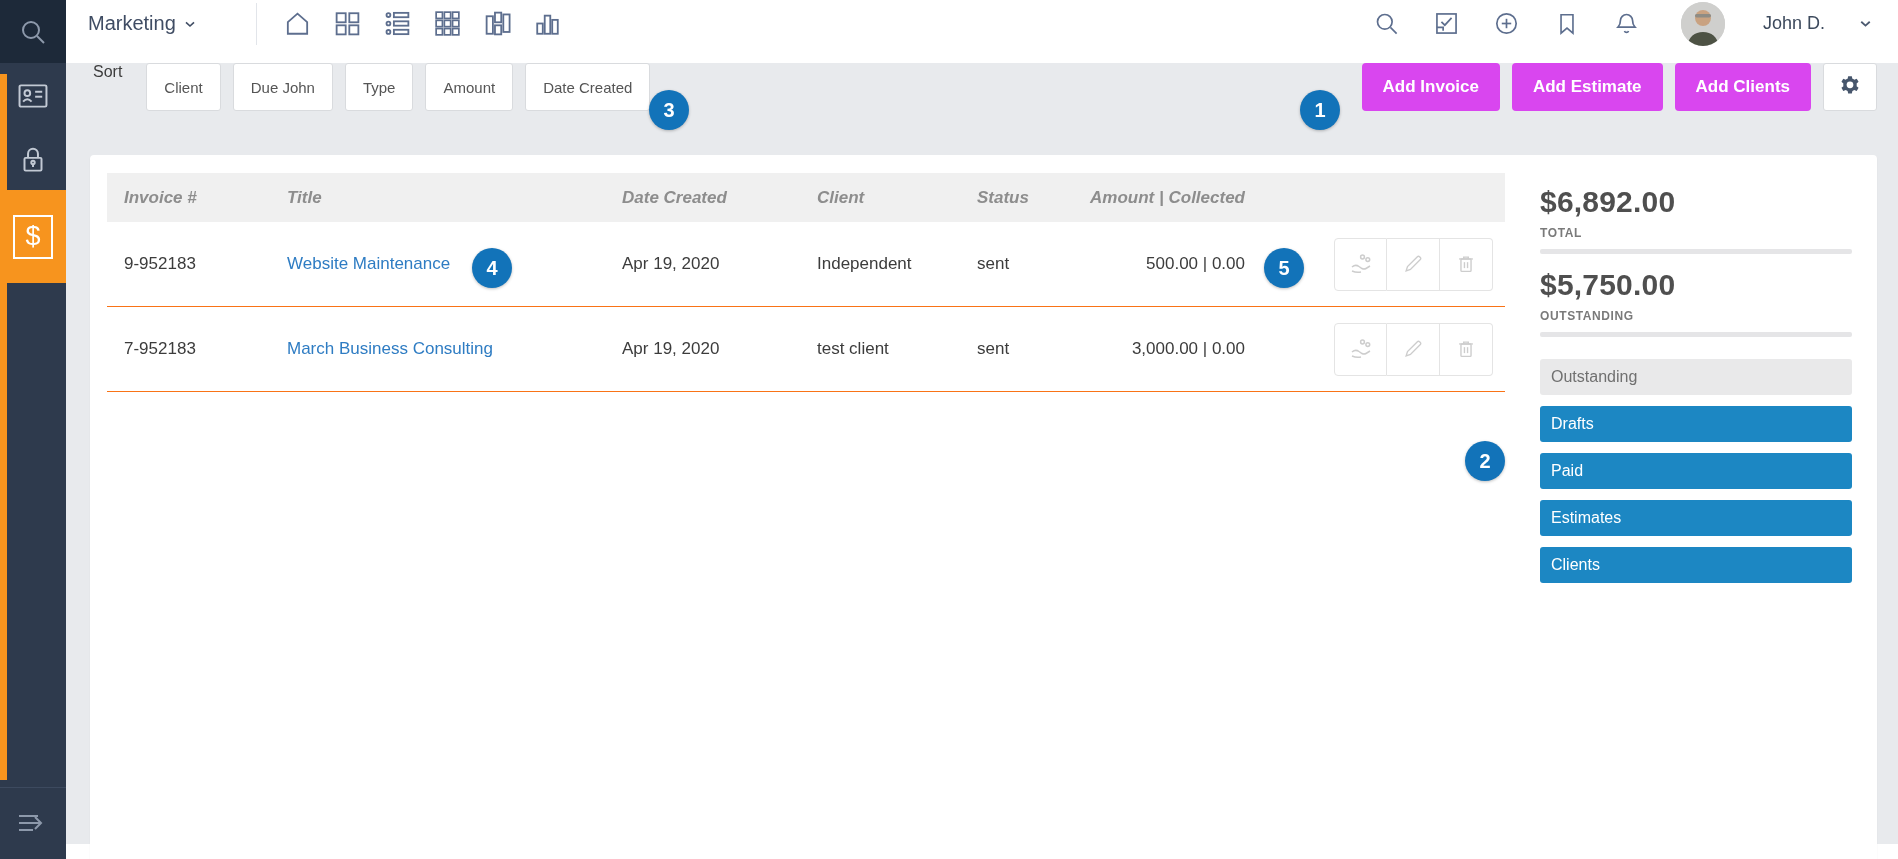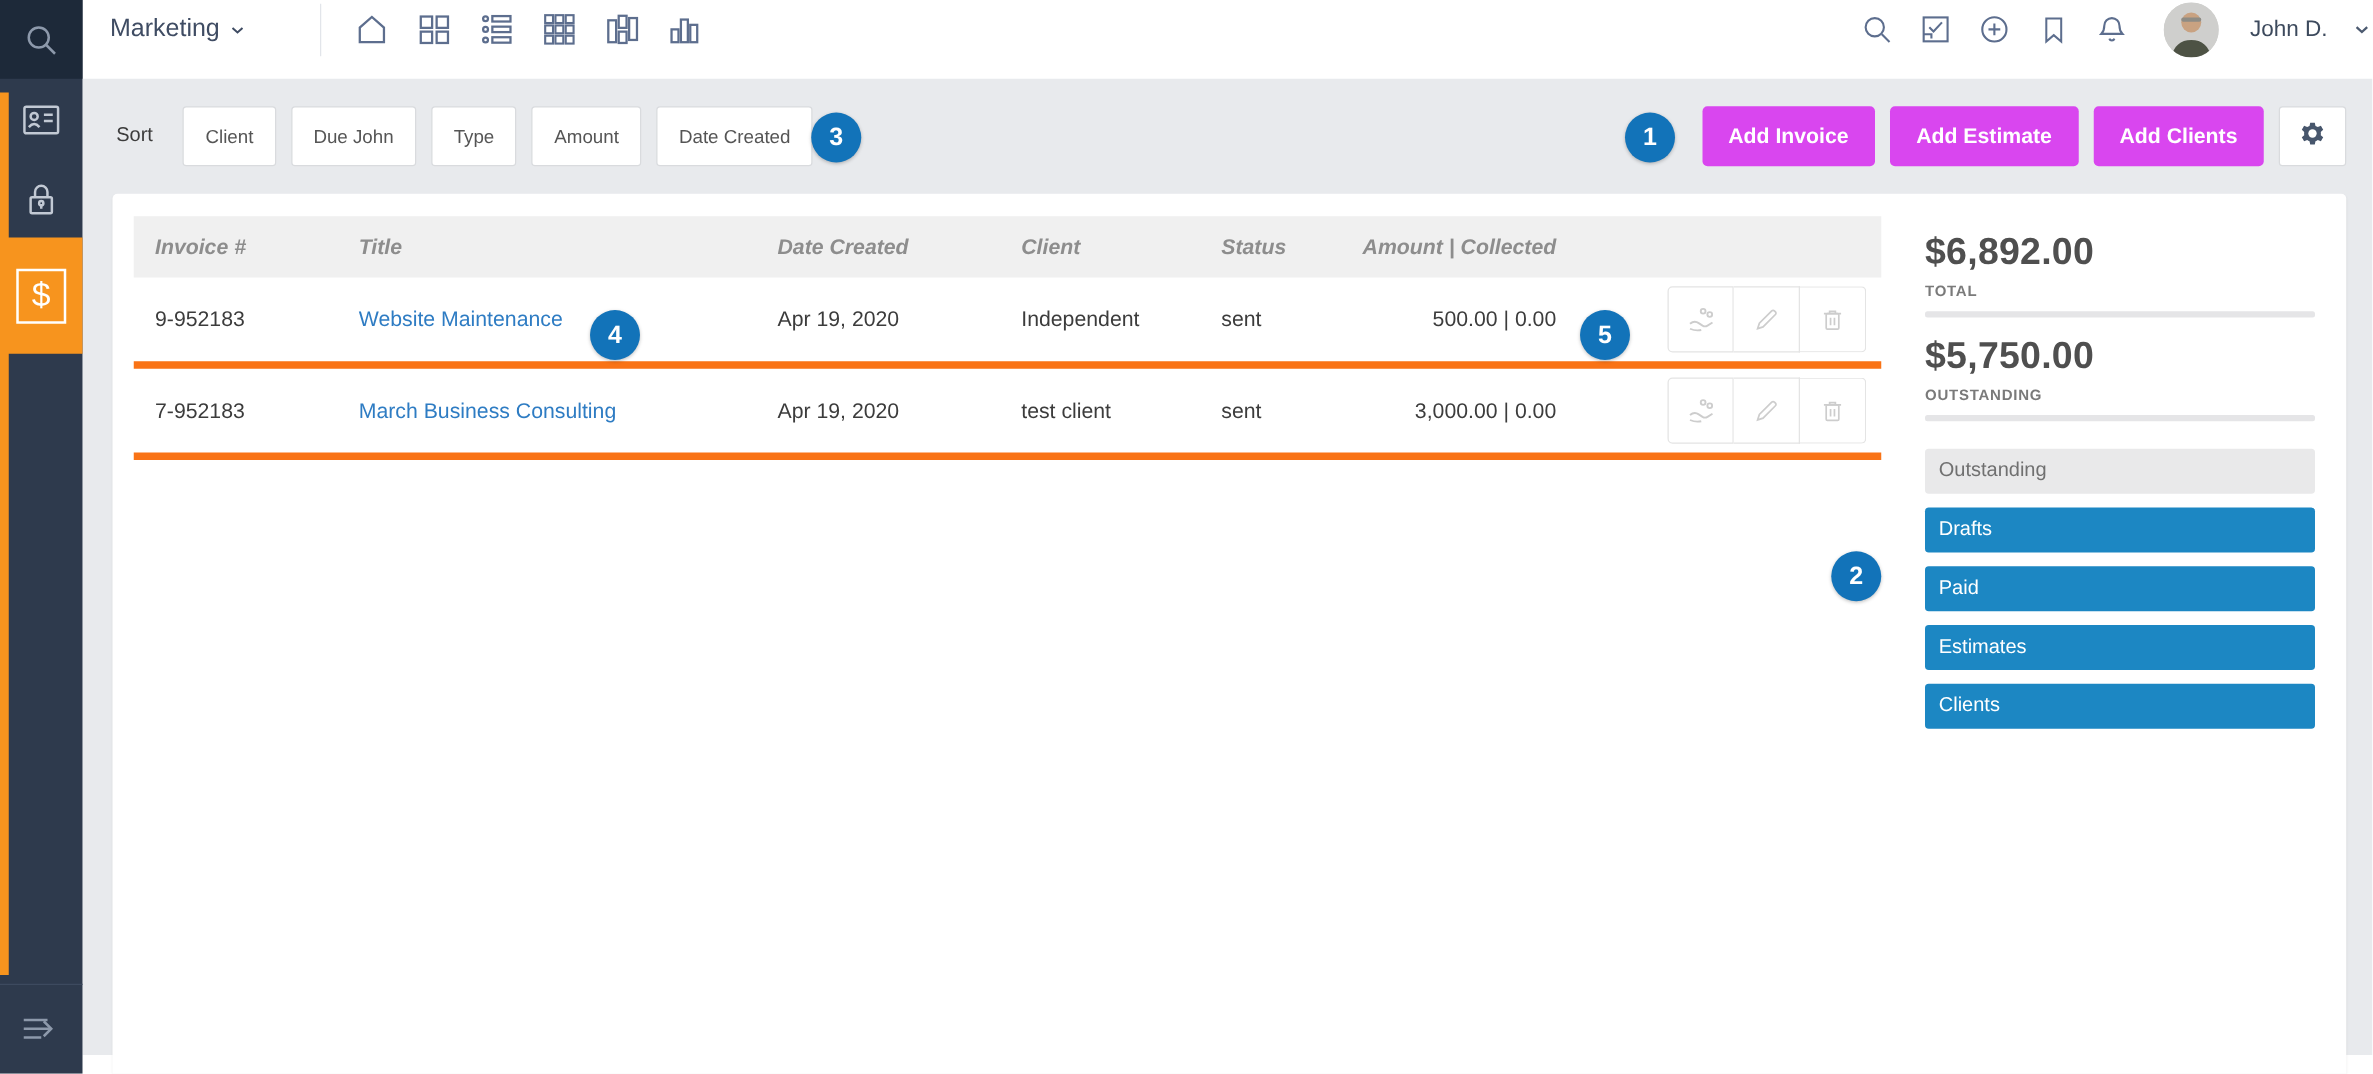--- a/index.html
+++ b/index.html
@@ -23,40 +23,40 @@
   .active-tile .dollar-box { width:40px; height:44px; border:2px solid #ffffff; display:flex; align-items:center; justify-content:center; font-size:27px; color:#ffffff; font-weight:400; }
   .sidebar-divider { position:absolute; left:0; top:787px; width:66px; height:1px; background:#3d4a5f; }
   .expand-item { position:absolute; left:0; top:795px; width:66px; height:55px; display:flex; align-items:center; justify-content:center; cursor:pointer; }
   
   .topbar { position:absolute; left:66px; top:0; width:1832px; height:47px; background:#ffffff; display:flex; align-items:center; z-index:20; }
   .workspace { display:flex; align-items:center; gap:6px; margin-left:22px; cursor:pointer; }
   .workspace-name { font-size:20px; color:#3f4c63; }
   .topbar-vdivider { width:1px; height:42px; background:#e2e5ea; margin:0 0 0 58px; }
   .view-icons { display:flex; align-items:center; gap:20px; margin-left:26px; color:#5d6e8e; }
   .view-icon-btn { width:30px; height:30px; display:flex; align-items:center; justify-content:center; cursor:pointer; }
-  .topbar-right { margin-left:auto; display:flex; align-items:center; gap:19px; color:#5d6e8e;justify-content:space-between; }
+  .topbar-right { margin-left:auto; display:flex; align-items:center; gap:32px; padding-right:24px; color:#5d6e8e;justify-content:space-between; }
   .tb-icon-btn { width:28px; height:28px; display:flex; align-items:center; justify-content:center; cursor:pointer; }
   .avatar { width:44px; height:44px; border-radius:50%; background:#cfcfcd; overflow:hidden; margin-left:8px; flex:none; cursor:pointer; }
   .user-name { font-size:18px; color:#3d4a5d; margin-left:6px; cursor:pointer; }
   .user-chevron { color:#4c5a70; cursor:pointer; display:flex; }
   
-  .sortbar { position:absolute; left:90px; top:63px; width:1787px; height:92px; display:flex; align-items:center; z-index:5; }
+  .sortbar { position:absolute; left:90px; top:63px; width:1787px; height:92px; display:flex; align-items:flex-start; z-index:5; }
   .sort-label { font-size:16px; color:#3c3c3c; margin-right:24px; margin-left:3px; }
   .sort-btn { height:48px; padding:0 17px; background:#ffffff; border:1px solid #d9dbde; border-radius:3px; font-size:15px; color:#555555; margin-right:12px; display:flex; align-items:center; cursor:pointer; }
   .sortbar-right { margin-left:auto; display:flex; align-items:center; gap:12px; }
   .green-btn { height:48px; padding:0 21px; background:#d946ef; border:none; border-radius:4px; color:#ffffff; font-size:17px; font-weight:bold; display:flex; align-items:center; cursor:pointer; }
   .gear-btn { width:54px; height:48px; background:#ffffff; border:1px solid #d9dbde; border-radius:3px; display:flex; align-items:center; justify-content:center; cursor:pointer; color:#47566c; }
   
   .card { position:absolute; left:90px; top:155px; width:1787px; height:704px; background:#ffffff; border-radius:4px 4px 0 0; box-shadow:0 1px 2px rgba(0,0,0,0.05); z-index:4; }
   .table-area { position:absolute; left:17px; top:18px; width:1398px; }
   .tgrid { display:grid; grid-template-columns:163px 335px 195px 160px 130px 155px 1fr; align-items:center; }
   .thead { background:#f0f0f0; height:49px; font-weight:bold; color:#8d8d8d; font-size:17px; }
   .thead .cell { padding-left:17px;font-style:italic; }
   .thead .cell.amount, .trow .cell.amount { text-align:right; padding-left:0; padding-right:0; }
-  .trow { height:73px; border-bottom:6px solid #f97316; font-size:17px; color:#3c3c3c; }
+  .trow { height:85px; border-bottom:1px solid #f97316; font-size:17px; color:#3c3c3c; }
   .trow .cell { padding-left:17px; }
   .title-link { color:#2e7cc3; cursor:pointer; text-decoration:none; }
   .actions-cell { display:flex; justify-content:flex-end; padding-right:12px; }
   .row-btn-group { display:flex; }
   .row-btn { width:53px; height:53px; background:#ffffff; border:1px solid #e4e4e4; display:flex; align-items:center; justify-content:center; color:#cdcdcd; cursor:pointer; }
   .row-btn + .row-btn { border-left:none; }
   .row-btn:first-child { border-radius:4px 0 0 4px; }
   .row-btn:last-child { border-radius:0 4px 4px 0; }
   
   .summary { position:absolute; left:1450px; top:30px; width:312px; }

